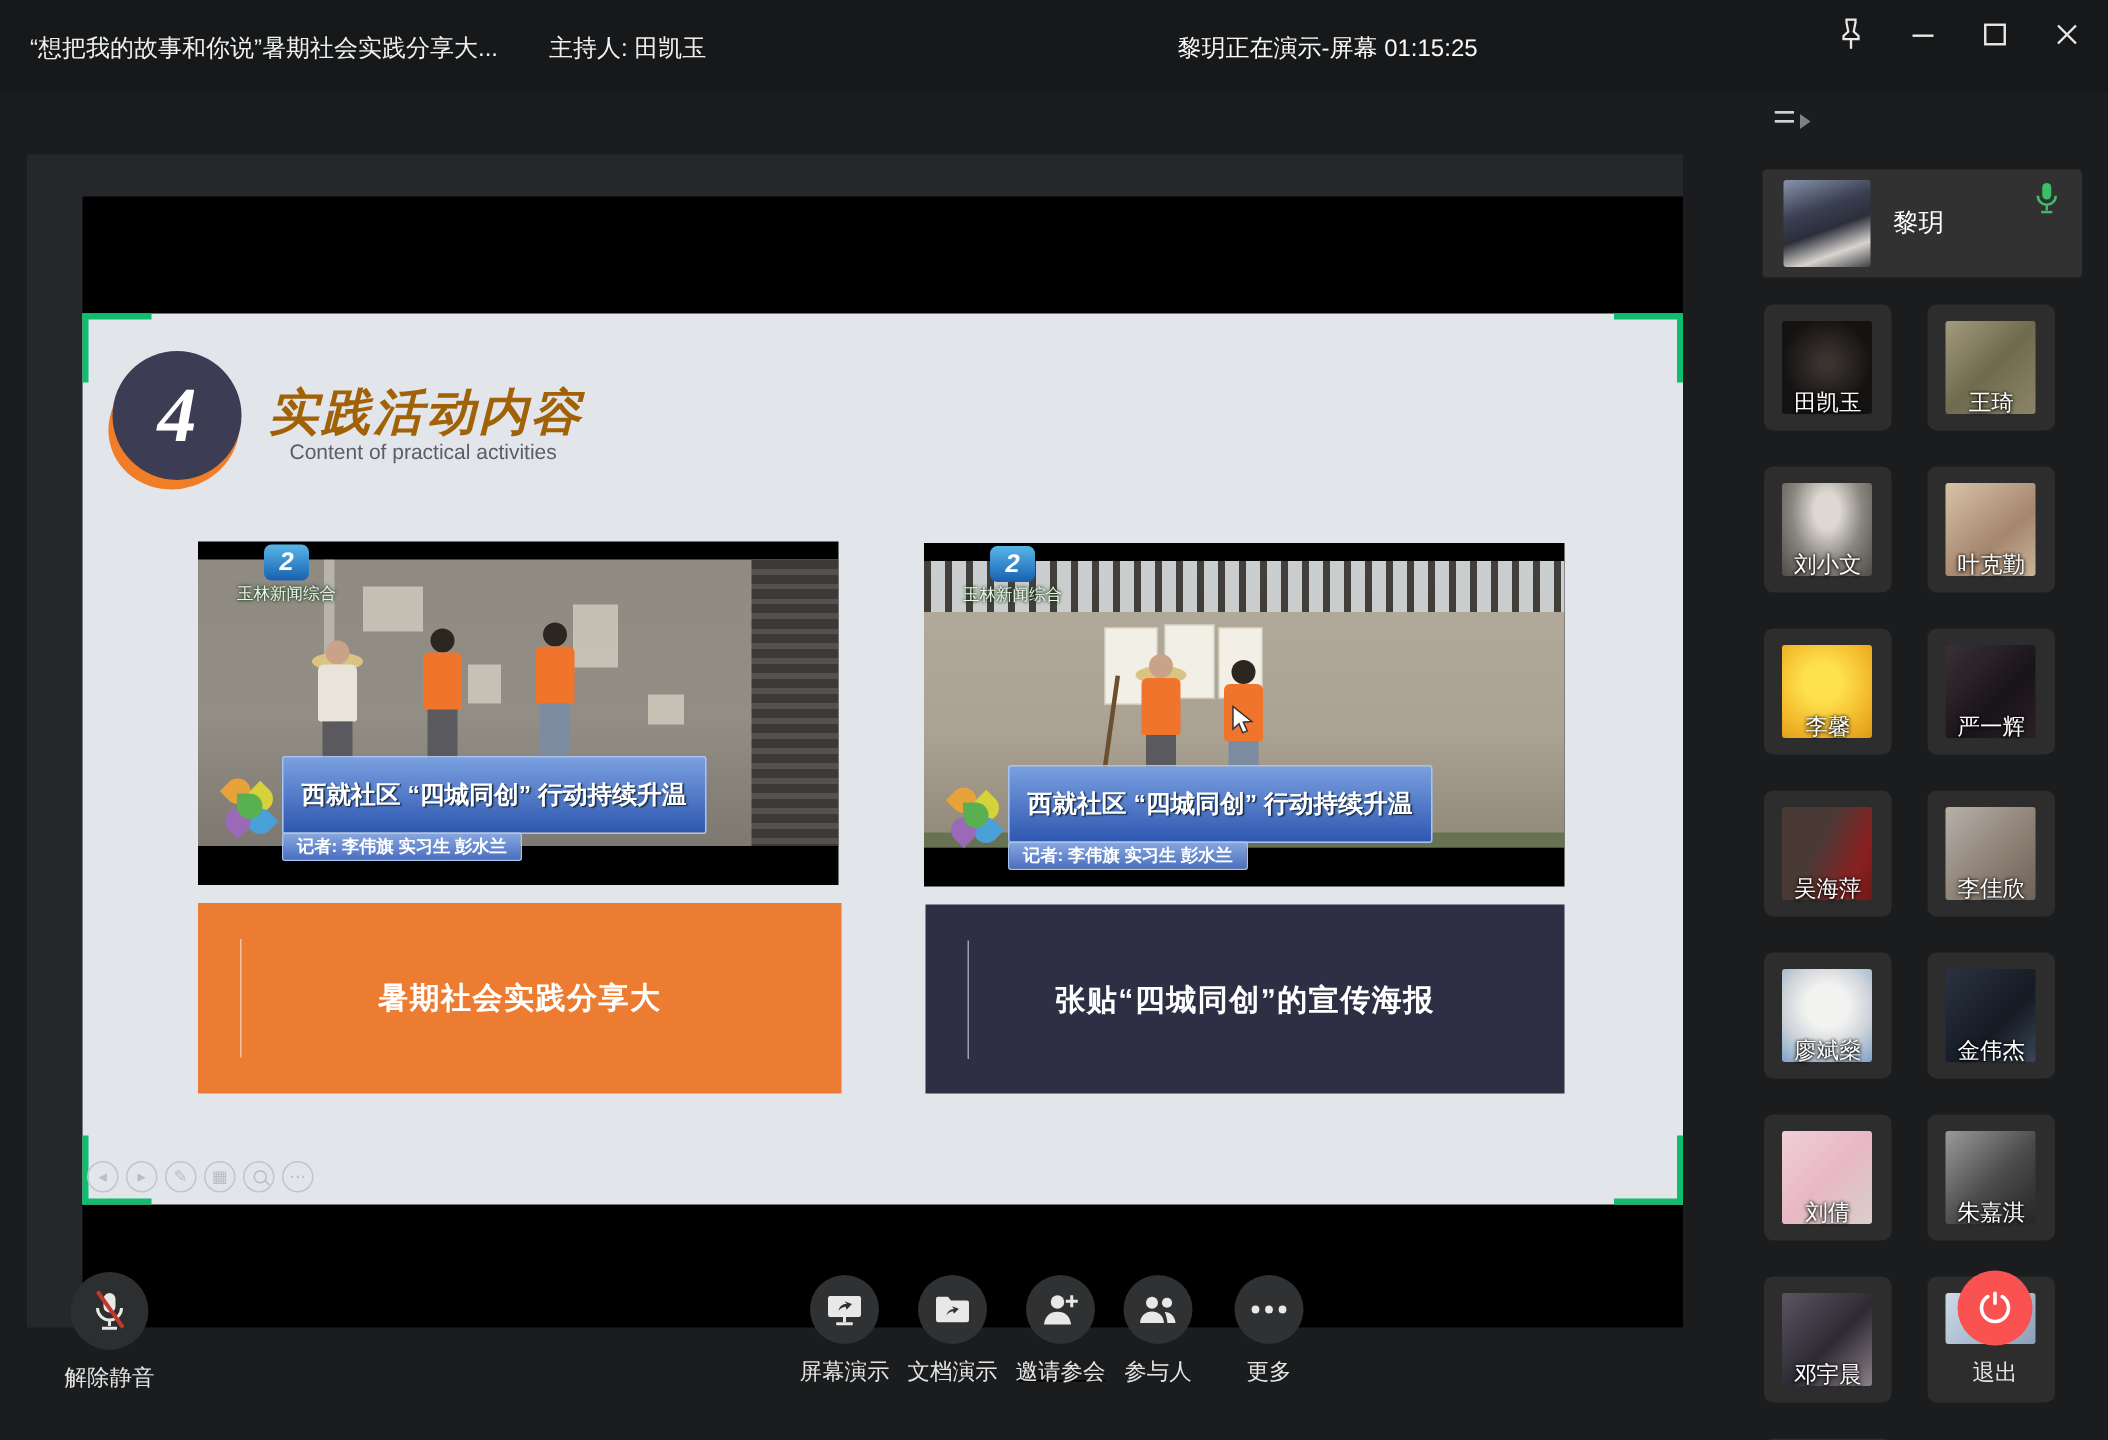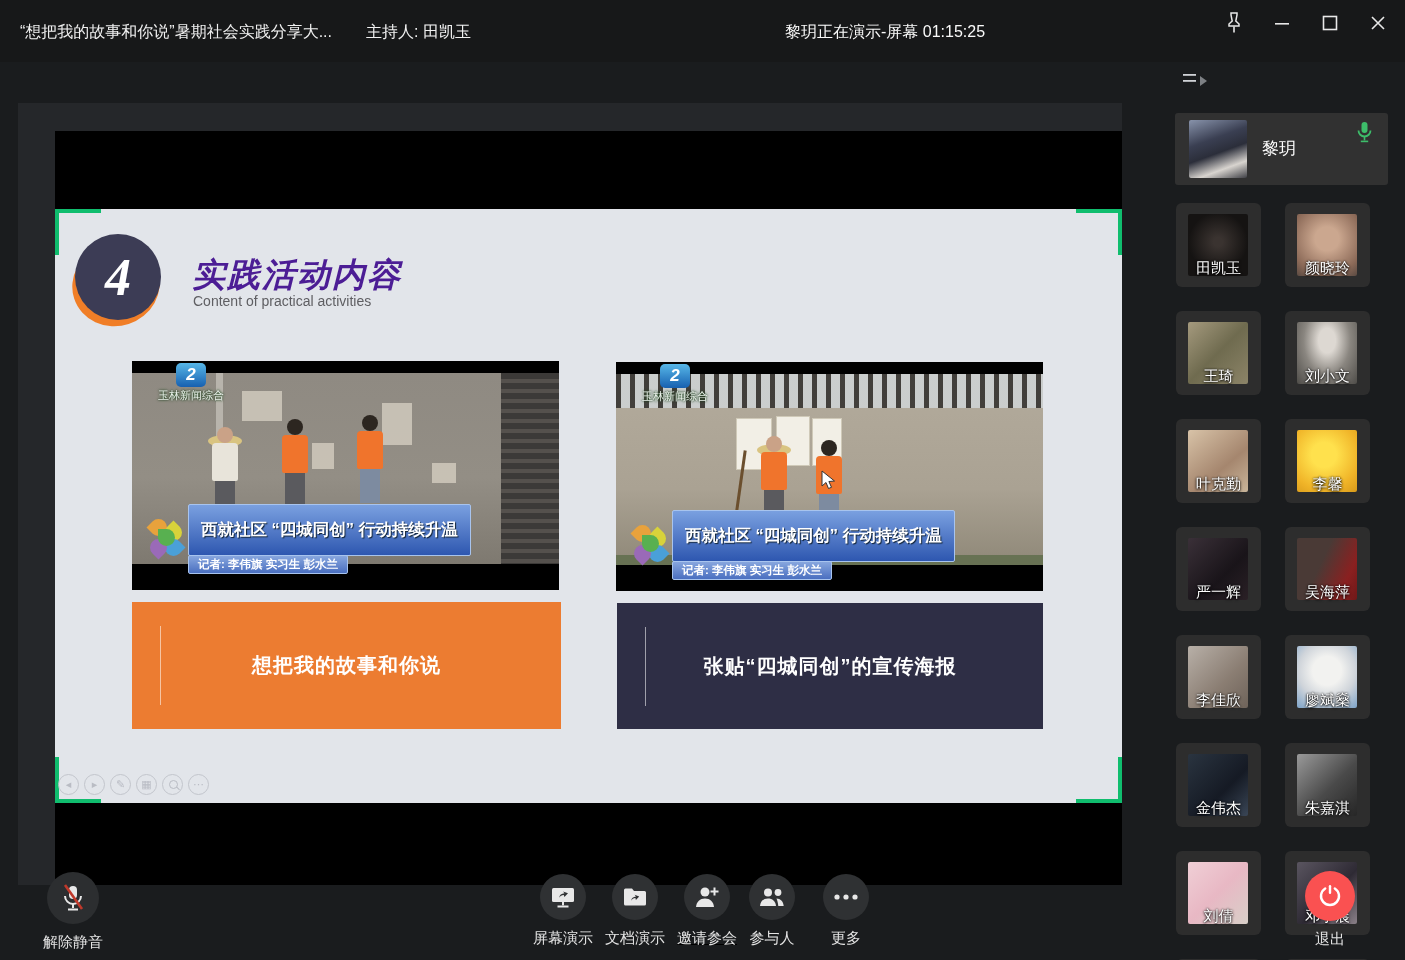--- a/index.html
+++ b/index.html
@@ -29,21 +29,21 @@
   .c-tr { right:0; top:0; } .c-tr:before{right:0;top:0;} .c-tr:after{right:0;top:0;}
   .c-bl { left:0; bottom:0; } .c-bl:before{left:0;bottom:0;} .c-bl:after{left:0;bottom:0;}
   .c-br { right:0; bottom:0; } .c-br:before{right:0;bottom:0;} .c-br:after{right:0;bottom:0;}
 
   
   .badge { position:absolute; left:17px; top:25px; width:92px; height:92px; }
   .badge .orange { position:absolute; left:0; top:10px; width:88px; height:82px; background:#f07e27; border-radius:50%; transform:rotate(-18deg); }
   .badge .navy { position:absolute; left:3px; top:0; width:86px; height:86px; background:#3c3c55; border-radius:50%;
     display:flex; align-items:center; justify-content:center; }
   .badge .num { color:#fff; font-size:52px; font-weight:bold; font-style:italic; font-family:"Liberation Serif", serif; }
-  .slide-title { position:absolute; left:137px; top:44px; font-size:33px; font-weight:900; font-style:italic; color:#4c1d95; letter-spacing:2px; }
+  .slide-title { position:absolute; left:124px; top:44px; font-size:33px; font-weight:900; font-style:italic; color:#a16207; letter-spacing:2px; }
   .slide-sub { position:absolute; left:138px; top:84px; font-size:14px; color:#5e5e62; }
 
   
   .video { position:absolute; width:427px; height:229px; background:#000; overflow:hidden; }
   .video-l { left:77px; top:152px; }
   .video-r { left:561px; top:153px; }
   .photo { position:absolute; left:0; top:12px; right:0; bottom:26px; overflow:hidden; }
 
   
   .scene-l { background:linear-gradient(180deg,#8f8a82 0%,#938e85 55%,#7e7970 100%); }
@@ -135,21 +135,21 @@
   .g9 { background:linear-gradient(135deg,#b8b0a8,#8a7d72 60%,#6e635a); }
   .g10 { background:radial-gradient(circle at 50% 40%, #f2f2f0 30%, #cfd4da 60%, #7da3c8); }
   .g11 { background:linear-gradient(135deg,#2a3440,#151a24 60%,#3a4656); }
   .g12 { background:linear-gradient(135deg,#f0cfd6,#e8b8c4 50%,#d8cfc8); }
   .g13 { background:linear-gradient(135deg,#9a9a9a,#4a4a4a 55%,#262626); }
   .g14 { background:linear-gradient(135deg,#5a5560,#2e2a34 55%,#8a8088); }
   .g15 { background:linear-gradient(135deg,#cfdae8,#8aa0b8); }
   .g16 { background:linear-gradient(135deg,#f5efdf,#e8c860); }
 
   
-  .footer { position:absolute; left:0; top:860px; width:1405px; height:100px; z-index:20; }
+  .footer { position:absolute; left:0; top:836px; width:1405px; height:100px; z-index:20; }
   .fbtn { position:absolute; display:flex; flex-direction:column; align-items:center; }
   .fcircle { width:46px; height:46px; border-radius:50%; background:#2f3133; display:flex; align-items:center; justify-content:center; }
   .fcircle.big { width:52px; height:52px; background:#2c2e30; }
   .flabel { margin-top:9px; font-size:15px; color:#e4e4e4; white-space:nowrap; }
   .exit-circle { width:50px; height:50px; border-radius:50%; background:#fa5151; display:flex; align-items:center; justify-content:center; }
 
   .cursor { position:absolute; z-index:9; }
 </style>
 </head>
 <body>
@@ -285,21 +285,21 @@
               <div class="cap2">记者: 李伟旗 实习生 彭水兰</div>
             </div>
           </div>
           <svg class="cursor" style="left:205px;top:108px;" width="15" height="21" viewBox="0 0 15 21">
             <path d="M1 1l0 15 4-3.5 2.5 6 3-1.2-2.6-5.8 5.6-.5z" fill="#fff" stroke="#333" stroke-width="1"></path>
           </svg>
         </div>
 
         <div class="labelbox lb-orange">
           <div class="vline"></div>
-          <div class="txt">想把我的故事和你说</div>
+          <div class="txt">暑期社会实践分享大</div>
         </div>
         <div class="labelbox lb-navy">
           <div class="vline"></div>
           <div class="txt">张贴“四城同创”的宣传海报</div>
         </div>
 
         <div class="mini-tools">
           <div class="mtool">◂</div>
           <div class="mtool">▸</div>
           <div class="mtool">✎</div>
@@ -333,24 +333,20 @@
         </svg>
       </div>
     </div>
 
     <div class="pgrid">
       <div class="cell">
           <div class="thumb g1"></div>
           <div class="pname">田凯玉</div>
         </div>
       <div class="cell">
-          <div class="thumb g2"></div>
-          <div class="pname">颜晓玲</div>
-        </div>
-      <div class="cell">
           <div class="thumb g3"></div>
           <div class="pname">王琦</div>
         </div>
       <div class="cell">
           <div class="thumb g4"></div>
           <div class="pname">刘小文</div>
         </div>
       <div class="cell">
           <div class="thumb g5"></div>
           <div class="pname">叶克勤</div>
@@ -373,26 +369,26 @@
         </div>
       <div class="cell">
           <div class="thumb g10"></div>
           <div class="pname">廖斌燊</div>
         </div>
       <div class="cell">
           <div class="thumb g11"></div>
           <div class="pname">金伟杰</div>
         </div>
       <div class="cell">
+          <div class="thumb g12"></div>
+          <div class="pname">刘倩</div>
+        </div>
+      <div class="cell">
           <div class="thumb g13"></div>
           <div class="pname">朱嘉淇</div>
-        </div>
-      <div class="cell">
-          <div class="thumb g12"></div>
-          <div class="pname">刘倩</div>
         </div>
       <div class="cell">
           <div class="thumb g14"></div>
           <div class="pname">邓宇晨</div>
         </div>
       <div class="cell partial">
           <div class="thumb g15"></div>
           <div class="pname"></div>
         </div>
       <div class="cell partial">

